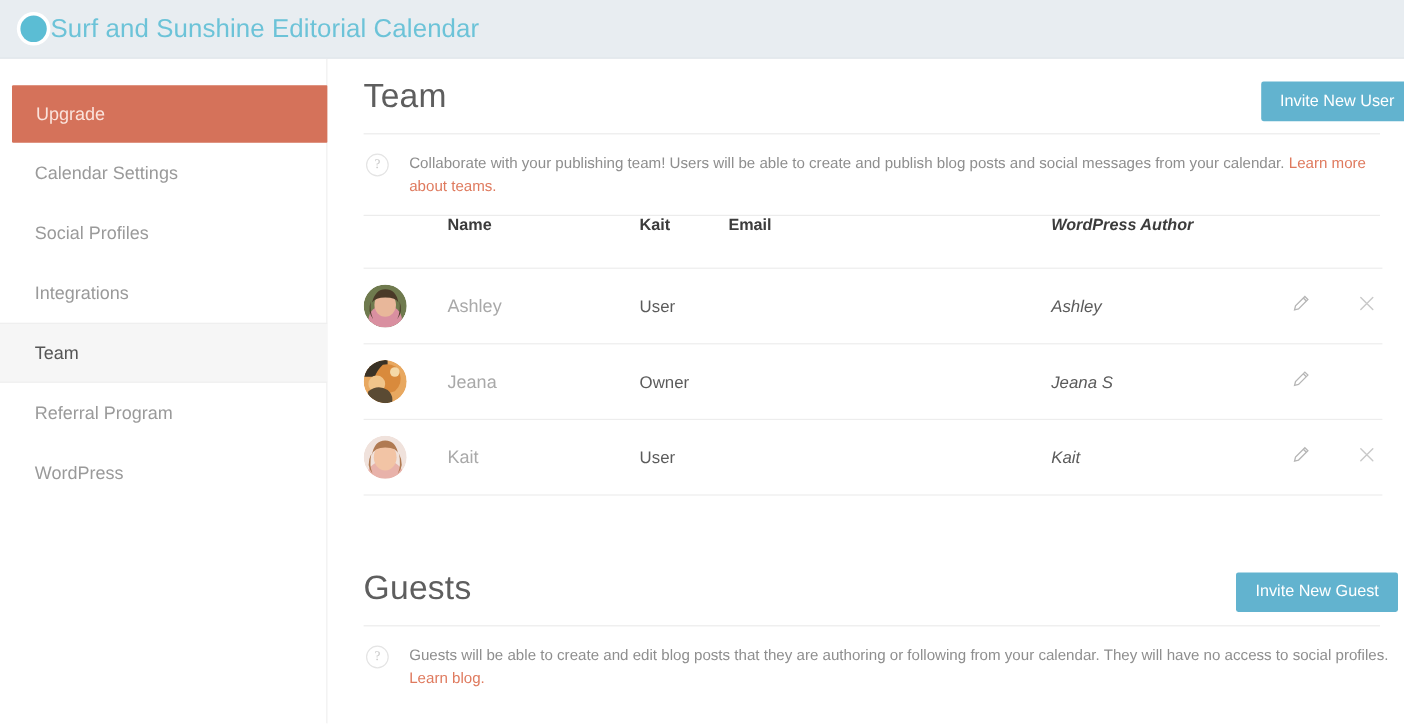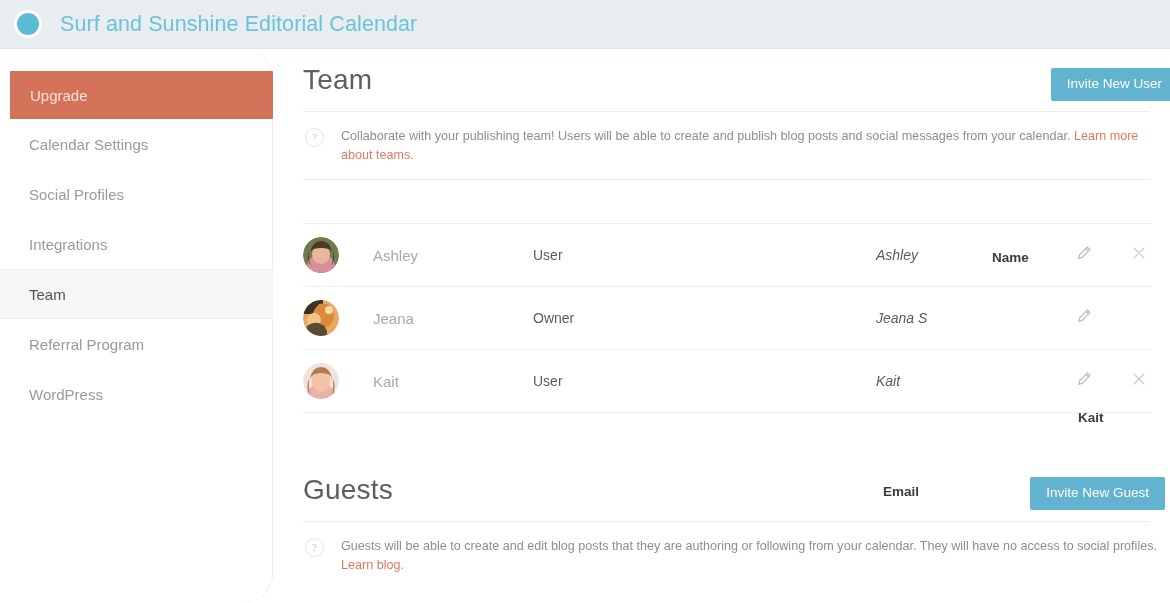--- a/index.html
+++ b/index.html
@@ -33,38 +33,37 @@
   }
   .logo-mark {
     width: 22px; height: 22px;
     margin-left: 17px;
     border-radius: 50%;
     background: #5bbdd4;
     box-shadow: 0 0 0 3px #ffffff;
     flex: 0 0 auto;
   }
   .app-title {
-    margin-left: 21px;
+    margin-left: 3px;
     font-size: 21.5px;
     font-weight: 400;
     color: #6cc3d8;
     letter-spacing: 0.1px;
     white-space: nowrap;
   }
 
   
   .sidebar {
     position: absolute;
     left: 0; top: 49px;
     width: 273px;
     height: 554px;
     background: #ffffff;
     border-right: 1px solid #ececec;
     padding-top: 22px;
-    border-radius: 29px;
   }
   .nav-item {
     height: 50px;
     display: flex;
     align-items: center;
     padding-left: 29px;
     font-size: 15px;
     color: #9a9a9a;
     font-weight: 400;
     cursor: pointer;
@@ -162,24 +161,23 @@
   .note-link {
     color: #df7a5e;
     text-decoration: none;
     cursor: pointer;
   }
 
   
   .table { width: 849px; }
   .thead {
     display: flex;
-    align-items: flex-end;
+    align-items: flex-start;
     height: 44px;
     border-bottom: 1px solid #ededed;
-    flex-direction: column;
   }
   .thead .th {
     font-size: 13.5px;
     font-weight: bold;
     color: #3c3c3c;
   }
   .trow {
     display: flex;
     align-items: center;
     height: 63px;

